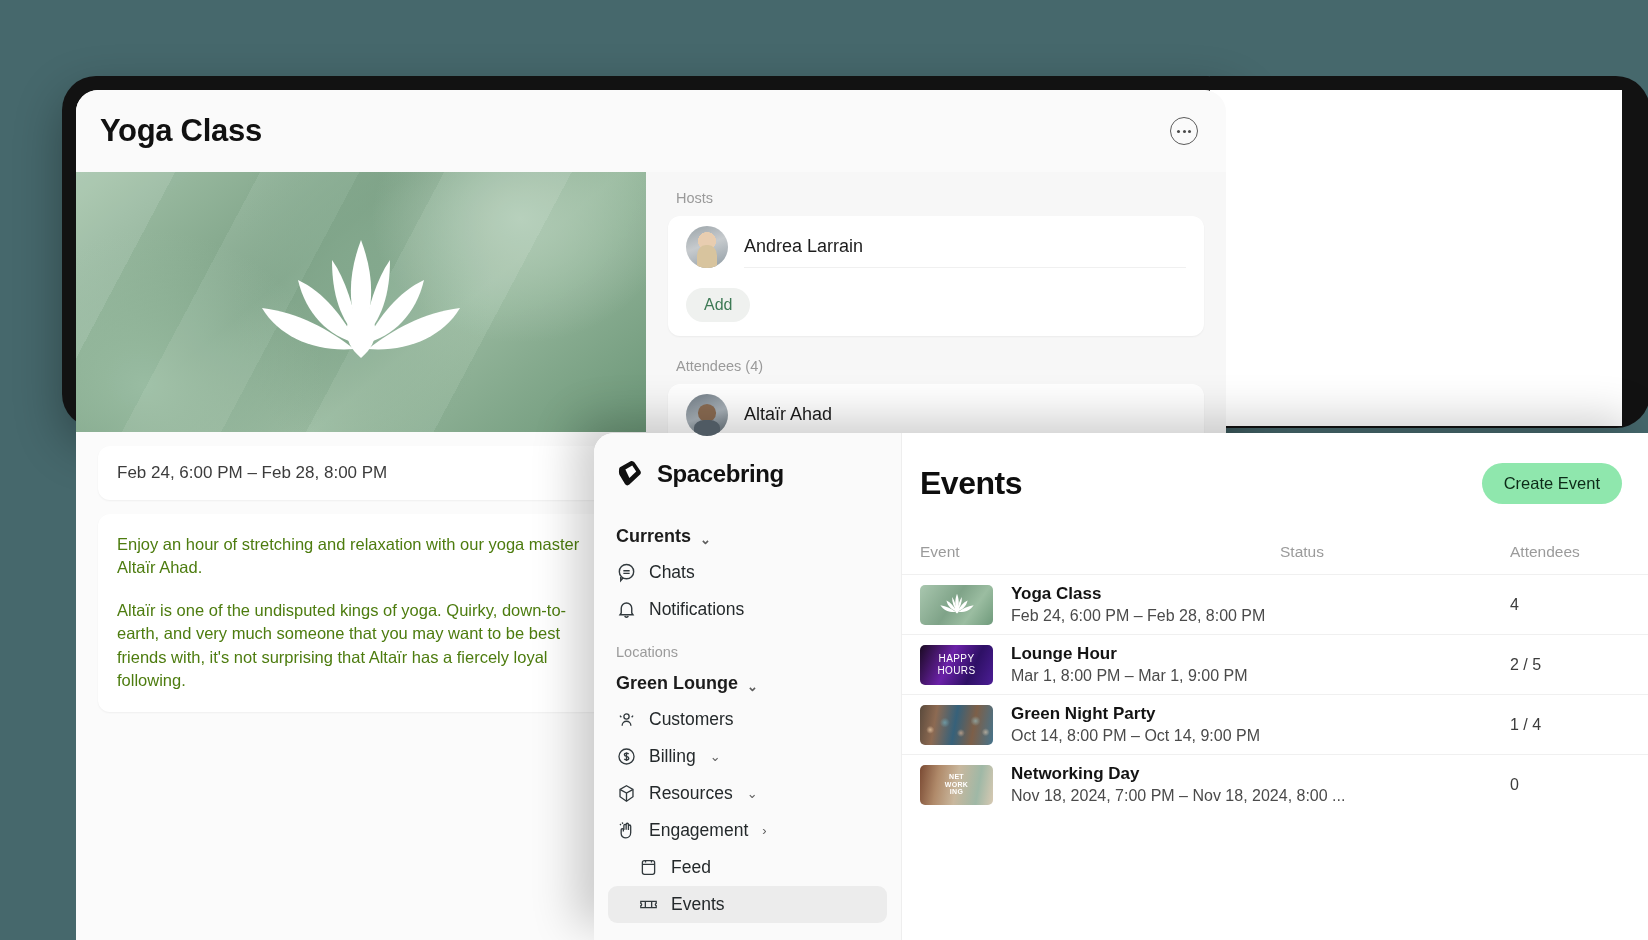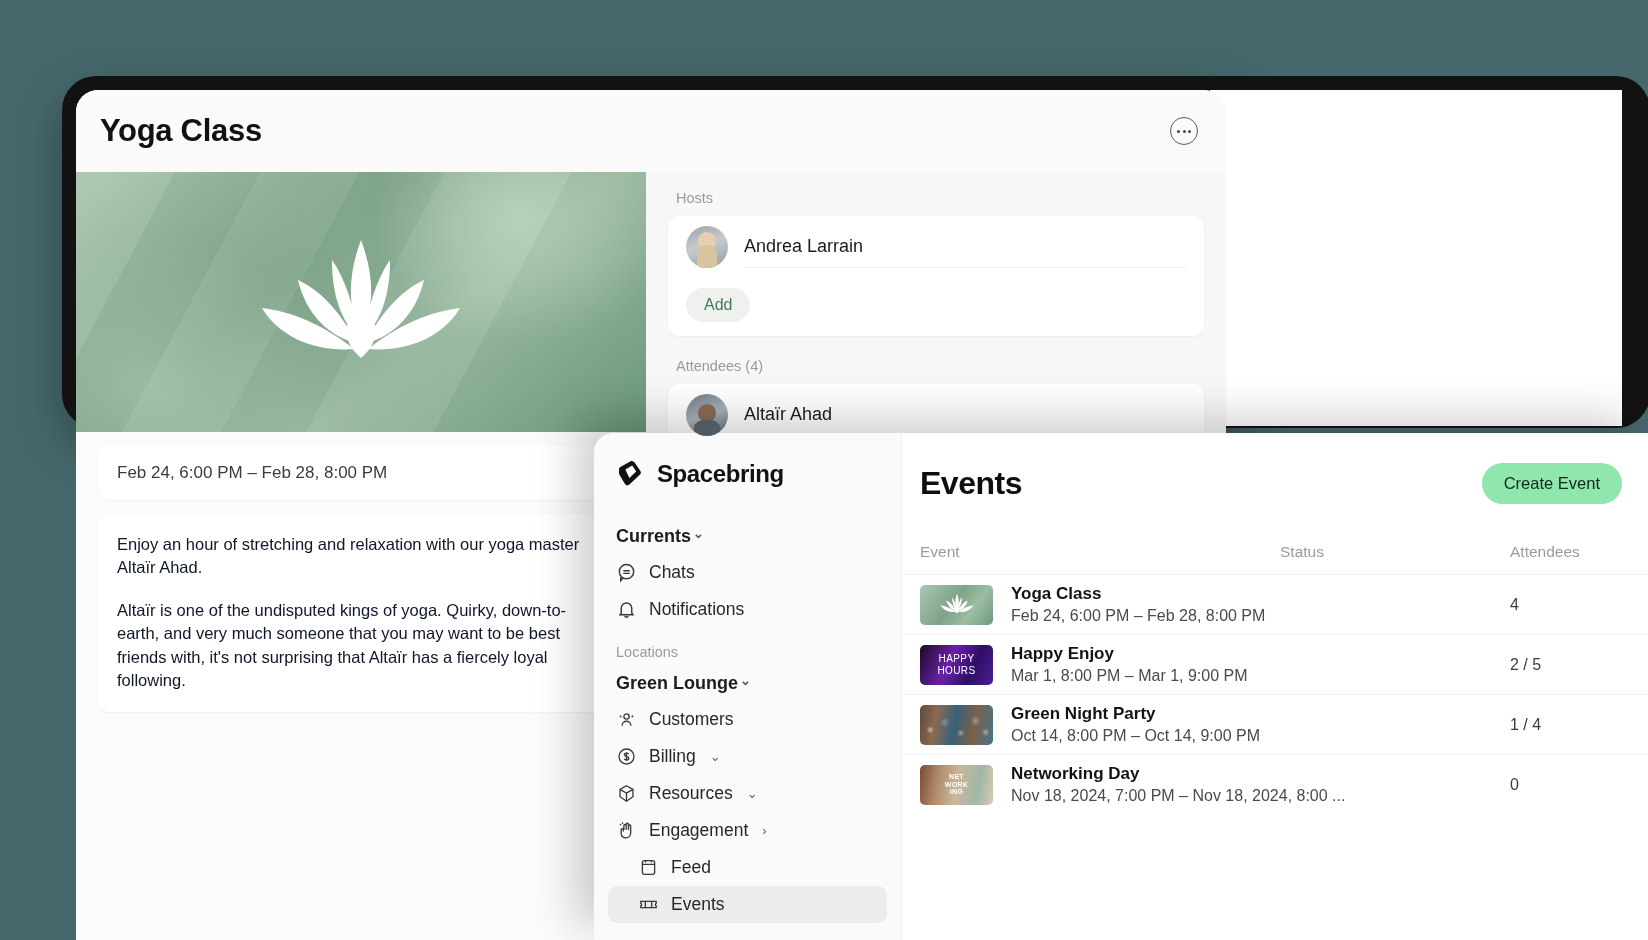--- a/index.html
+++ b/index.html
@@ -83,21 +83,21 @@
   }
   .lotus { position: absolute; left: 50%; top: 52%; transform: translate(-50%,-50%); }
 
   .detail-scroll { padding: 14px 22px 0 22px; }
   .card {
     background: #fff; border-radius: 12px;
     box-shadow: 0 1px 2px rgba(0,0,0,0.05);
   }
   .date-card { padding: 17px 19px; font-size: 17px; color: #3c3c3c; margin-bottom: 14px; }
   .desc-card { padding: 19px; }
-  .desc-card p { font-size: 16.5px; line-height: 1.42; color: #0f172a; margin-bottom: 19px; }
+  .desc-card p { font-size: 16.5px; line-height: 1.42; color: #4d7c0f; margin-bottom: 19px; }
   .desc-card p:last-child { margin-bottom: 0; }
   .desc-bold { font-weight: bold; color: #2b2b2b; }
 
   .side-label { font-size: 14.5px; color: #9a9a9a; padding: 4px 8px 10px 8px; }
   .people-card { background: #fff; border-radius: 12px; padding: 0 0 0 0; overflow: hidden; margin-bottom: 18px; box-shadow: 0 1px 2px rgba(0,0,0,0.05); }
   .person-row { display: flex; align-items: center; gap: 16px; padding: 10px 18px; }
   .avatar { width: 42px; height: 42px; border-radius: 50%; overflow: hidden; flex: none; background: #cfd3d6; position: relative; }
   .person-name { font-size: 18px; color: #1c1c1c; border-bottom: 1px solid #f0f0f0; flex: 1; padding: 10px 0; }
   .add-row { padding: 10px 18px 14px 18px; }
   .add-chip {
@@ -118,21 +118,21 @@
   .sidebar {
     width: 308px; flex: none;
     background: #fafafa;
     border-right: 1px solid #eeeeee;
     padding: 26px 14px 0 14px;
   }
   .brand { display: flex; align-items: center; gap: 13px; padding: 0 8px 30px 8px; }
   .brand-name { font-size: 24px; font-weight: bold; color: #111; letter-spacing: -0.4px; }
 
   .nav-group-head {
-    display: flex; align-items: flex-start; 
+    display: flex; align-items: flex-end; gap: 7px;
     font-size: 18px; font-weight: bold; color: #1c1c1c;
     padding: 7px 8px; cursor: pointer;
   }
   .nav-section-label { font-size: 14.5px; color: #9b9b9b; padding: 16px 8px 6px 8px; }
   .nav-item {
     display: flex; align-items: center; gap: 12px;
     font-size: 17.5px; color: #24292b;
     padding: 8px 8px; border-radius: 9px; cursor: pointer; text-align: center;
   }
   .nav-item.sub { padding-left: 30px; }
@@ -403,21 +403,21 @@
           <div class="td col-attendees">4</div>
         </div>
 
         <div class="table-row">
           <div class="col-event ev-cell">
             <div class="thumb thumb-happy">
               <span>HAPPY</span>
               <span>HOURS</span>
             </div>
             <div>
-              <div class="ev-name">Happy Enjoy</div>
+              <div class="ev-name">Lounge Hour</div>
               <div class="ev-date">Mar 1, 8:00 PM – Mar 1, 9:00 PM</div>
             </div>
           </div>
           <div class="td col-status"></div>
           <div class="td col-attendees">2 / 5</div>
         </div>
 
         <div class="table-row">
           <div class="col-event ev-cell">
             <div class="thumb thumb-party"></div>

